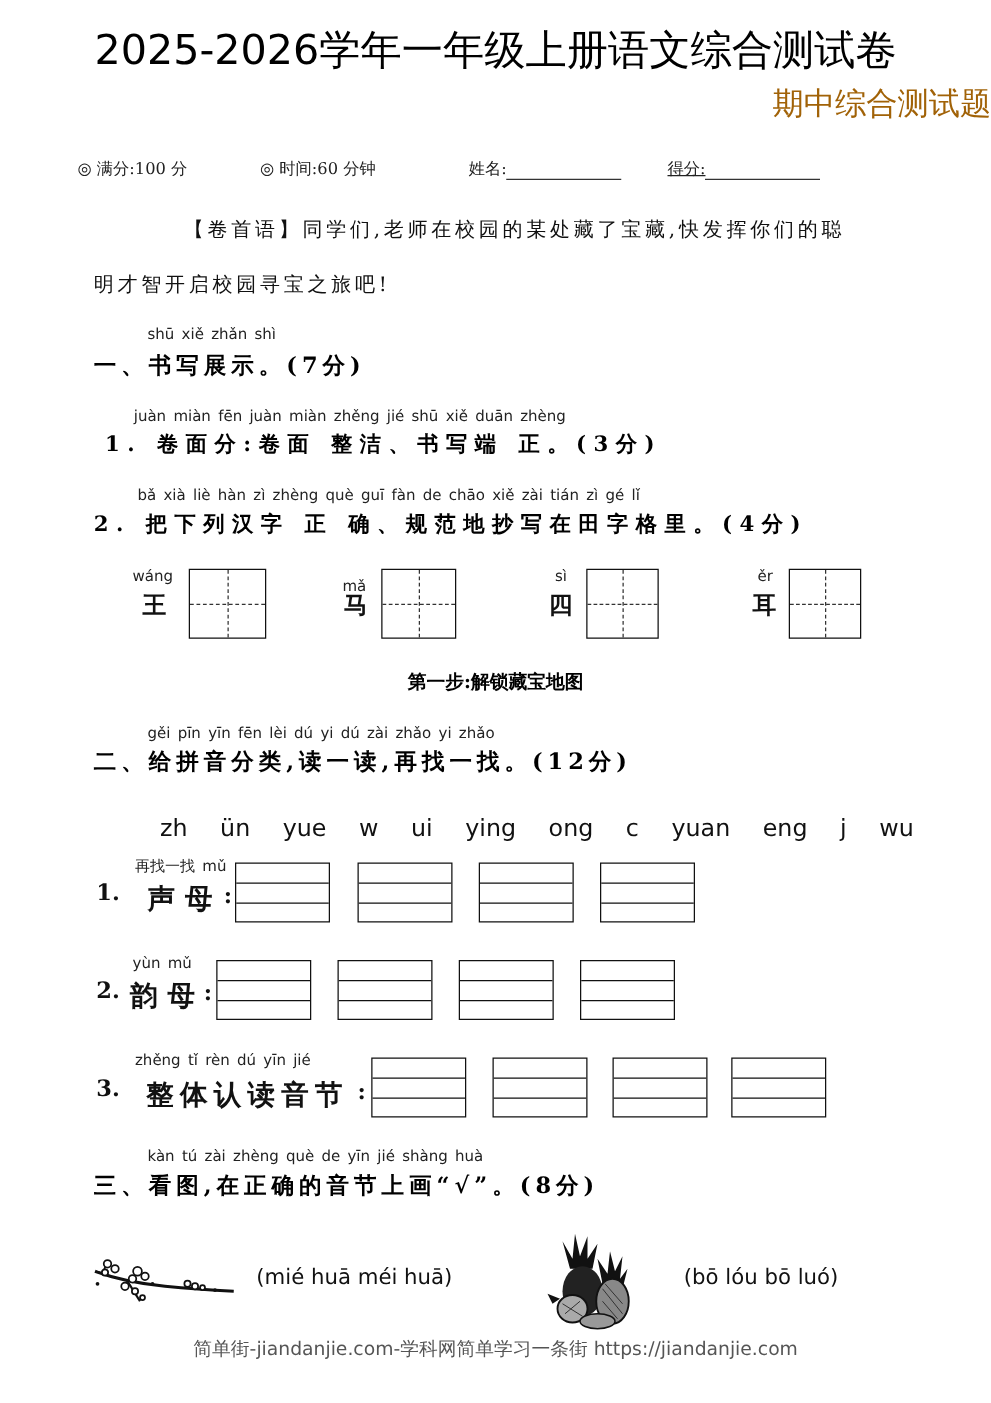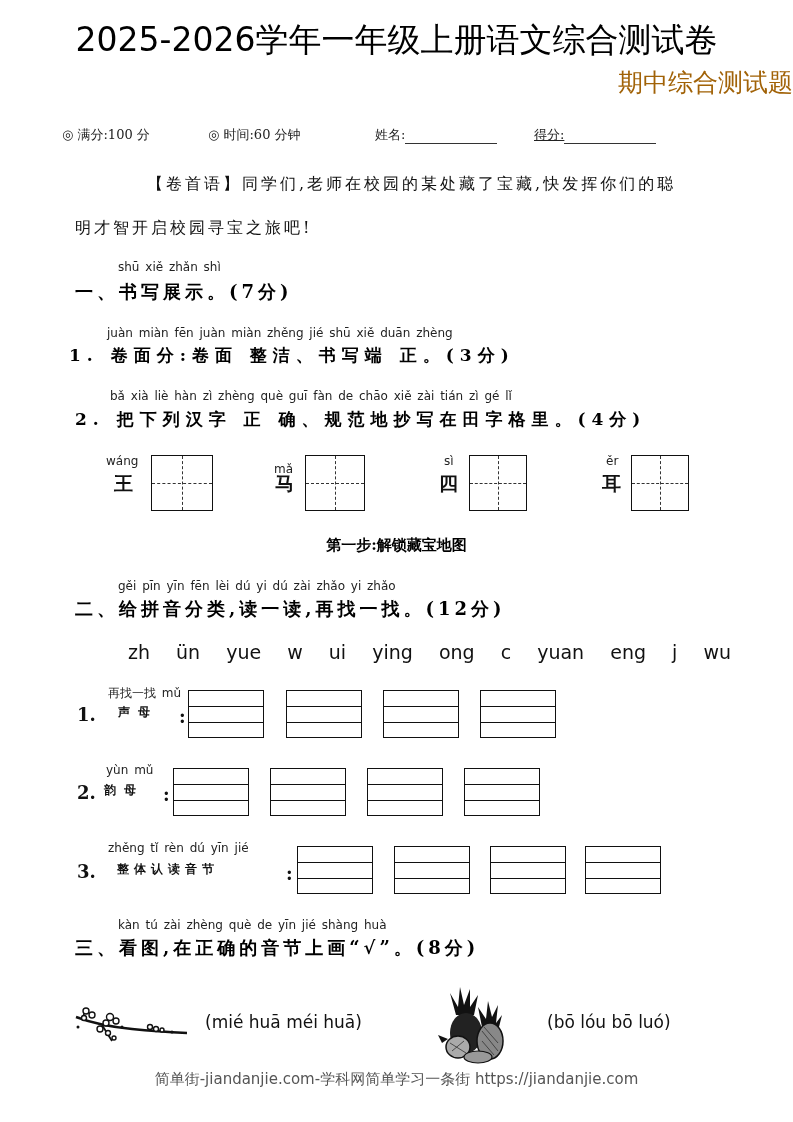--- a/index.html
+++ b/index.html
@@ -12,26 +12,26 @@
   .preface { font-size: 16px; letter-spacing: 3px; font-family: "DejaVu Serif", serif; color: #111; }
   .py { font-size: 12px; font-family: "DejaVu Sans", sans-serif; color: #222; word-spacing: 2px; }
   .heading { font-size: 18px; font-weight: bold; font-family: "DejaVu Serif", serif; letter-spacing: 4px; color: #000; }
   .qtext { font-size: 17px; font-weight: bold; font-family: "DejaVu Serif", serif; letter-spacing: 6px; color: #000; }
   .tian { position: absolute; border: 1.5px solid #111; box-sizing: border-box; }
   .tian .v { position: absolute; left: 50%; top: 0; bottom: 0; border-left: 1px dashed #333; }
   .tian .h { position: absolute; top: 50%; left: 0; right: 0; border-top: 1px dashed #333; }
   .gchar { font-size: 19px; font-family: "DejaVu Serif", serif; font-weight: bold; }
   .step { left: 0; width: 793px; text-align: center; top: 536px; font-size: 15px; font-weight: bold; font-family: "DejaVu Serif", serif; color: #000; }
   .plist { top: 641px; left: 128px; font-size: 19px; font-family: "DejaVu Sans", sans-serif; color: #111; word-spacing: 0; }
-  .plist span { display: inline-block; margin-right: 20px; }
+  .plist span { display: inline-block; margin-right: 20px; margin-top: 11px; }
   .ruled { position: absolute; border: 1.5px solid #111; box-sizing: border-box; height: 48px; width: 76px; }
   .ruled .l1 { position: absolute; left: 0; right: 0; top: 15px; border-top: 1.5px solid #111; }
   .ruled .l2 { position: absolute; left: 0; right: 0; top: 31px; border-top: 1.5px solid #111; }
   .rownum { font-size: 18px; font-weight: bold; font-family: "DejaVu Serif", serif; }
-  .rowlabel { font-size: 12px; font-weight: bold; font-family: "DejaVu Serif", serif; letter-spacing: 8px; }
+  .rowlabel { font-size: 22px; font-weight: bold; font-family: "DejaVu Serif", serif; letter-spacing: 8px; }
   .choice { font-size: 17px; font-family: "DejaVu Sans", sans-serif; color: #111; }
   .footer { left: 0; width: 793px; text-align: center; top: 1070px; font-size: 15px; color: #555; font-family: "DejaVu Sans", sans-serif; }
 </style>
 </head>
 <body>
 
 <div class="abs title">2025-2026学年一年级上册语文综合测试卷</div>
 <div class="abs subtitle">期中综合测试题</div>
 
 <div class="abs info" style="left:62px;">◎ 满分:100 分</div>
@@ -43,21 +43,21 @@
   <span>得分:</span><span class="blank" style="width:92px;"></span>
 </div>
 
 <div class="abs preface" style="left:130px; top:174px;margin-left:17px;">【卷首语】同学们,老师在校园的某处藏了宝藏,快发挥你们的聪</div>
 <div class="abs preface" style="left:75px; top:218px;">明才智开启校园寻宝之旅吧!</div>
 
 <div class="abs py" style="left:118px; top:260px;">shū xiě zhǎn shì</div>
 <div class="abs heading" style="left:75px; top:280px;">一、书写展示。(7分)</div>
 
 <div class="abs py" style="left:107px; top:326px;">juàn miàn fēn   juàn miàn zhěng  jié   shū xiě duān zhèng</div>
-<div class="abs qtext" style="left:69px; top:344px;">1. 卷面分:卷面 整洁、书写端 正。(3分)</div>
+<div class="abs qtext" style="left:84px; top:344px;">1. 卷面分:卷面 整洁、书写端 正。(3分)</div>
 
 <div class="abs py" style="left:110px; top:389px;">bǎ xià liè hàn  zì  zhèng què   guī fàn de chāo xiě zài tián  zì  gé  lǐ</div>
 <div class="abs qtext" style="left:75px; top:408px;">2. 把下列汉字 正 确、规范地抄写在田字格里。(4分)</div>
 
 <div class="abs py" style="left:106px; top:454px;">wáng</div>
 <div class="abs gchar" style="left:114px; top:471px;">王</div>
 <div class="tian" style="left:151px; top:455px; width:62px; height:56px;">
     <div class="v"></div>
     <div class="h"></div>
   </div>

